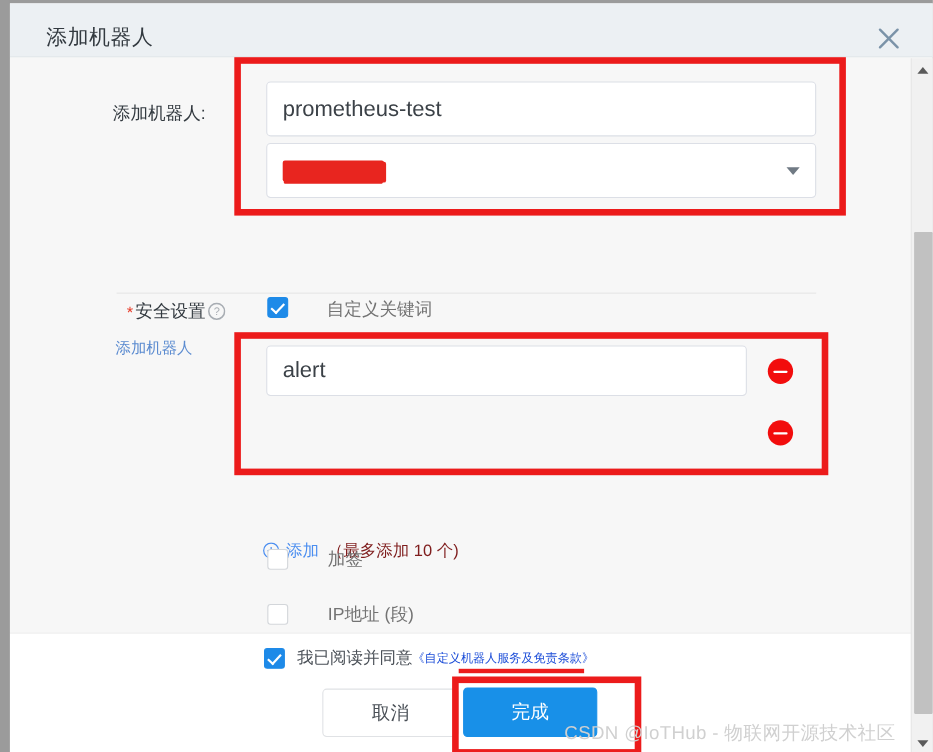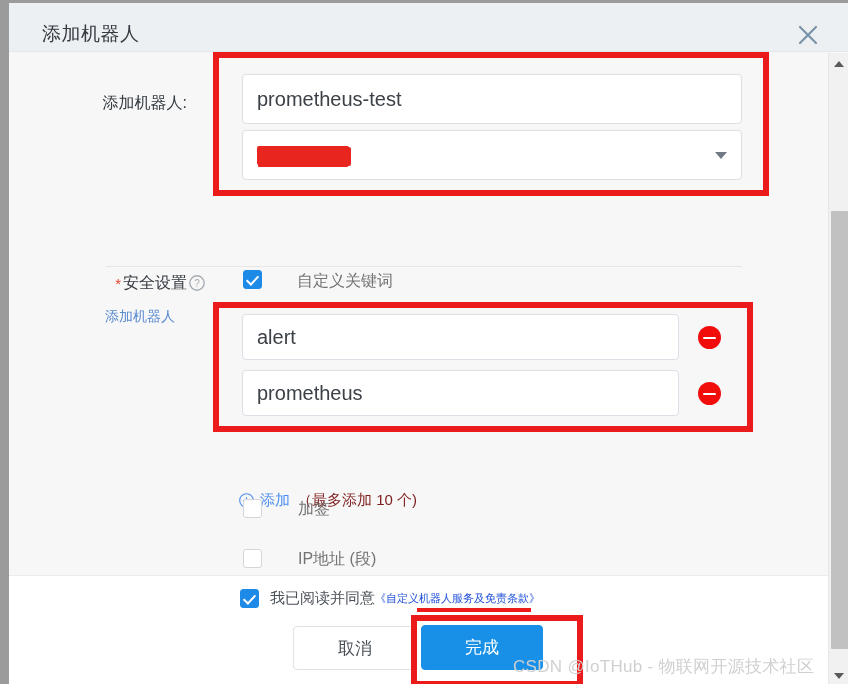--- a/index.html
+++ b/index.html
@@ -343,23 +343,20 @@
     <div class="doc-link" style="left:96px; top:255px;">添加机器人</div>
 
     <div class="cbox checked" style="left:234px; top:217px;"></div>
     <div class="cbox-label" style="left:265px; top:218px;">自定义关键词</div>
 
     <div class="text-input" style="left:233px; top:261px; width:437px; height:46px;">
       <span class="val">alert</span>
     </div>
     <div class="remove-btn" style="left:689px; top:273px;"></div>
 
-    <div class="text-input" style="left:233px; top:317px; width:437px; height:46px;">
-      <span class="val">prometheus</span>
-    </div>
     <div class="remove-btn" style="left:689px; top:329px;"></div>
 
     <div class="add-link">
       <span class="plus-icon">
         <svg width="15" height="15" viewBox="0 0 15 15">
           <circle cx="7.5" cy="7.5" r="6.8" fill="none" stroke="#4b8ef0" stroke-width="1.1"></circle>
           <line x1="4.2" y1="7.5" x2="10.8" y2="7.5" stroke="#4b8ef0" stroke-width="1.1"></line>
           <line x1="7.5" y1="4.2" x2="7.5" y2="10.8" stroke="#4b8ef0" stroke-width="1.1"></line>
         </svg>
       </span>

